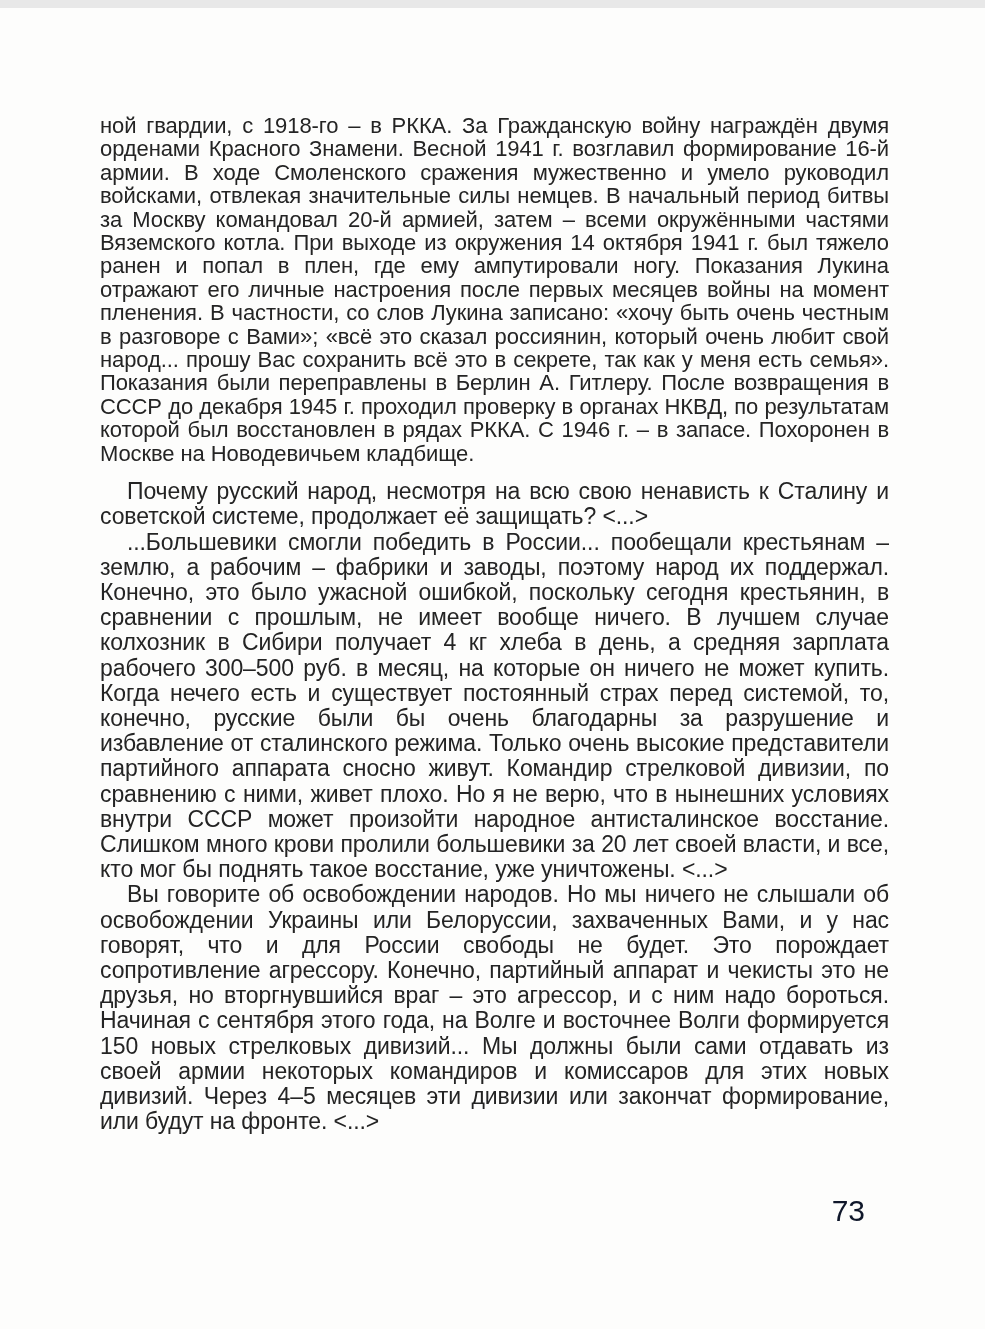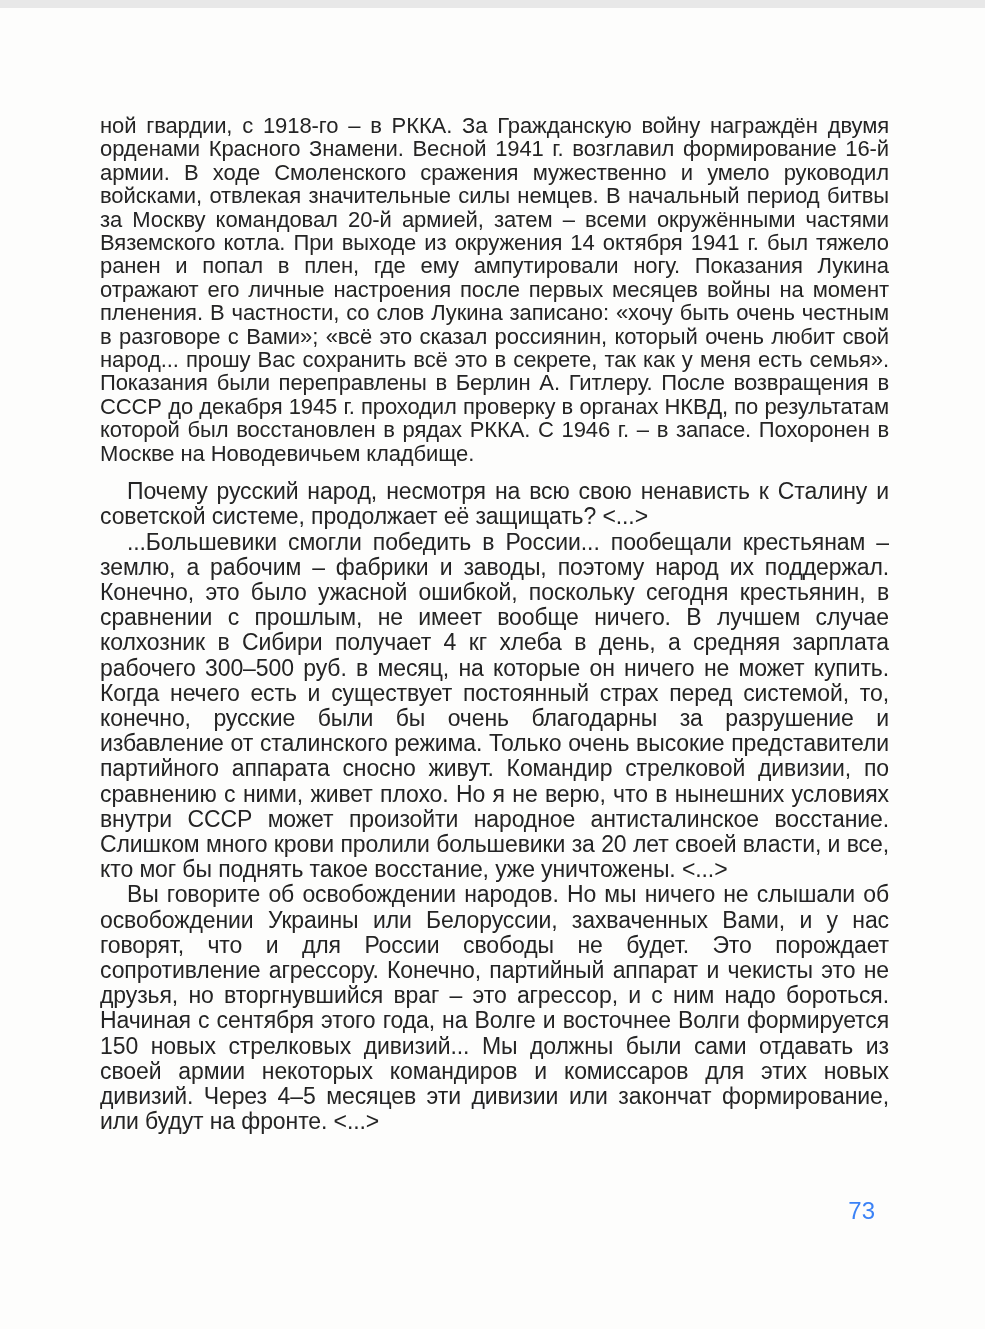--- a/index.html
+++ b/index.html
@@ -42,24 +42,24 @@
   }
   .indent {
     text-indent: 27px;
   }
   .spaced {
     margin-top: 14px !important;
   }
   .page-number {
     position: absolute;
     top: 1190px;
-    right: 110px;
-    font-size: 24px;
+    right: 120px;
+    font-size: 30px;
     line-height: 25px;
-    color: #3b82f6;
+    color: #0f172a;
   }
 </style>
 </head>
 <body>
 
 <div class="page">
   <div class="text-block">
     <p class="body-small">ной гвардии, с 1918-го – в РККА. За Гражданскую войну награждён двумя орденами Красного Знамени. Весной 1941 г. возглавил формирование 16-й армии. В ходе Смоленского сражения мужественно и умело руководил войсками, отвлекая значительные силы немцев. В начальный период битвы за Москву командовал 20-й армией, затем – всеми окружёнными частями Вяземского котла. При выходе из окружения 14 октября 1941 г. был тяжело ранен и попал в плен, где ему ампутировали ногу. Показания Лукина отражают его личные настроения после первых месяцев войны на момент пленения. В частности, со слов Лукина записано: «хочу быть очень честным в разговоре с Вами»; «всё это сказал россиянин, который очень любит свой народ... прошу Вас сохранить всё это в секрете, так как у меня есть семья». Показания были переправлены в Берлин А. Гитлеру. После возвращения в СССР до декабря 1945 г. проходил проверку в органах НКВД, по результатам которой был восстановлен в рядах РККА. С 1946 г. – в запасе. Похоронен в Москве на Новодевичьем кладбище.</p>
     <p class="body-large indent spaced">Почему русский народ, несмотря на всю свою ненависть к Сталину и советской системе, продолжает её защищать? &lt;...&gt;</p>
     <p class="body-large indent">...Большевики смогли победить в России... пообещали крестьянам – землю, а рабочим – фабрики и заводы, поэтому народ их поддержал. Конечно, это было ужасной ошибкой, поскольку сегодня крестьянин, в сравнении с прошлым, не имеет вообще ничего. В лучшем случае колхозник в Сибири получает 4 кг хлеба в день, а средняя зарплата рабочего 300–500 руб. в месяц, на которые он ничего не может купить. Когда нечего есть и существует постоянный страх перед системой, то, конечно, русские были бы очень благодарны за разрушение и избавление от сталинского режима. Только очень высокие представители партийного аппарата сносно живут. Командир стрелковой дивизии, по сравнению с ними, живет плохо. Но я не верю, что в нынешних условиях внутри СССР может произойти народное антисталинское восстание. Слишком много крови пролили большевики за 20 лет своей власти, и все, кто мог бы поднять такое восстание, уже уничтожены. &lt;...&gt;</p>

